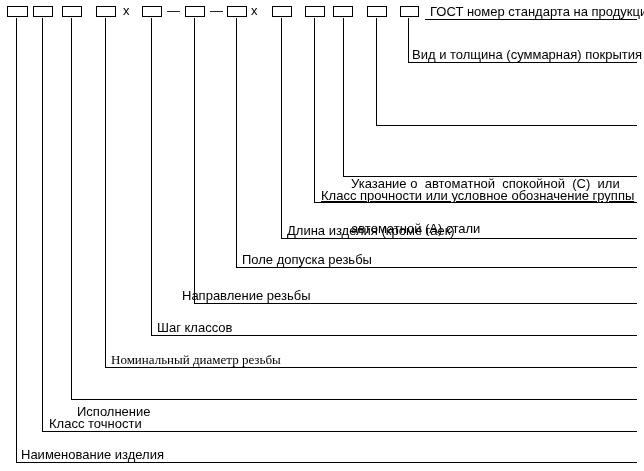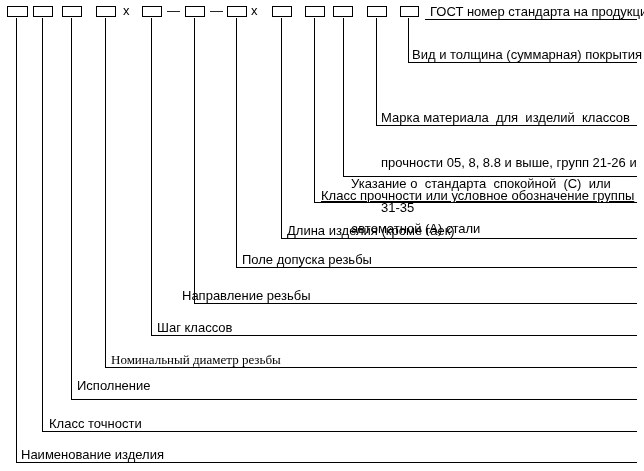--- a/index.html
+++ b/index.html
@@ -83,34 +83,29 @@
   <div class="conn" style="left:194px;width:443px;height:286px;"></div>
   <div class="conn" style="left:151px;width:486px;height:318px;"></div>
   <div class="conn" style="left:105px;width:532px;height:350px;"></div>
   <div class="conn" style="left:71px;width:566px;height:382px;"></div>
   <div class="conn" style="left:42px;width:595px;height:414px;"></div>
   <div class="conn" style="left:16px;width:621px;height:445px;"></div>
 
   <div class="lbl" style="left:430px;top:4px;">ГОСТ номер стандарта на продукцию</div>
   <div class="lbl" style="left:412px;top:47px;">Вид и толщина (суммарная) покрытия</div>
 
-  <div class="lbl" style="left:381px;top:80px;">
-    <div>Марка материала  для  изделий  классов</div>
-    <div>прочности 05, 8, 8.8 и выше, групп 21-26 и</div>
-    <div>31-35</div>
-  </div>
 
   <div class="lbl" style="left:351px;top:146px;">
-    <div>Указание о  стандарта  спокойной  (С)  или</div>
+    <div>Указание о  автоматной  спокойной  (С)  или</div>
     <div>автоматной (А) стали</div>
   </div>
 
   <div class="lbl" style="left:321px;top:188px;text-decoration:underline;">Класс прочности или условное обозначение группы</div>
   <div class="lbl" style="left:287px;top:223px;">Длина изделия (кроме гаек)</div>
   <div class="lbl" style="left:242px;top:252px;">Поле допуска резьбы</div>
   <div class="lbl" style="left:182px;top:288px;">Направление резьбы</div>
   <div class="lbl" style="left:157px;top:320px;">Шаг классов</div>
   <div class="lbl" style="left:111px;top:352px;font-family:Liberation Serif, serif;">Номинальный диаметр резьбы</div>
-  <div class="lbl" style="left:77px;top:378px;">Исполнение</div>
+  <div class="lbl" style="left:77px;top:404px;">Исполнение</div>
   <div class="lbl" style="left:21px;top:447px;">Наименование изделия</div>
   <div class="lbl" style="left:49px;top:416px;">Класс точности</div>
 
 </div>
 
 </body></html>

